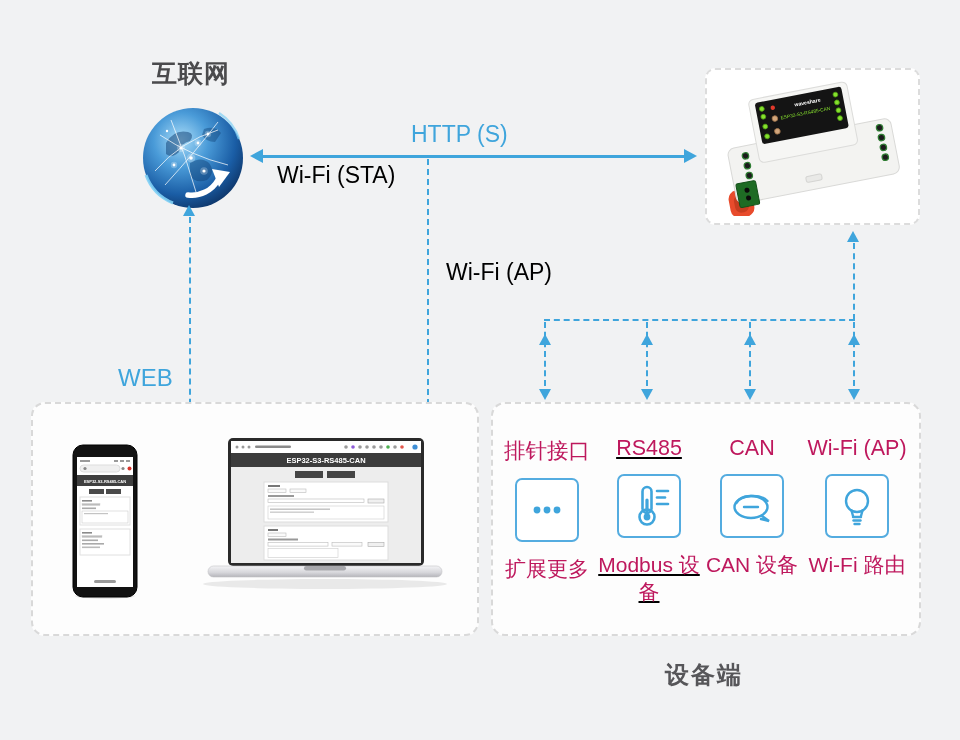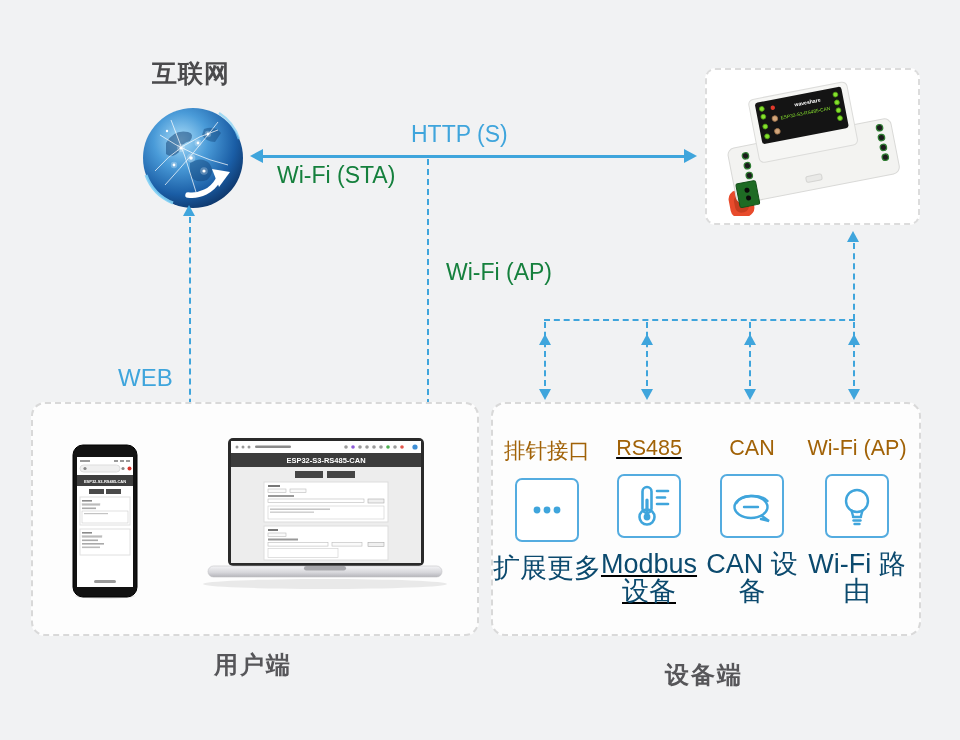--- a/index.html
+++ b/index.html
@@ -8,21 +8,21 @@
     background:#f1f2f3;
     font-family:"Liberation Sans", sans-serif;
     overflow:hidden;
   }
   .canvas{position:relative;width:960px;height:740px;background:#f1f2f3;}
 
   
   .lbl{position:absolute;white-space:nowrap;text-align:right;}
   .cn-title{font-size:25px;font-weight:600;color:#4a4a4c;letter-spacing:1px;}
   .blue-lbl{color:#3fa5dc;}
-  .gray-lbl{color:#15803d;}
+  .gray-lbl{color:#000000;}
   .caption{position:absolute;text-align:center;font-size:24px;font-weight:600;color:#565659;letter-spacing:2px;}
 
   
   .zone-box{
     position:absolute;
     background:#fdfdfd;
     border:2px dashed #d9d9d9;
     border-radius:14px;
   }
   .photo-box{
@@ -37,27 +37,27 @@
   .hdash{position:absolute;height:0;border-top:2px dashed #3fa5dc;}
   .hsolid{position:absolute;height:3px;background:#3fa5dc;}
   .arr{position:absolute;width:0;height:0;border-style:solid;}
   .arr-up{border-width:0 6px 11px 6px;border-color:transparent transparent #3fa5dc transparent;}
   .arr-down{border-width:11px 6px 0 6px;border-color:#3fa5dc transparent transparent transparent;}
   .arr-left{border-width:7px 13px 7px 0;border-color:transparent #3fa5dc transparent transparent;}
   .arr-right{border-width:7px 0 7px 13px;border-color:transparent transparent transparent #3fa5dc;}
 
   
   .dev-col{position:absolute;top:0;width:140px;text-align:center;}
-  .dev-col .hd{margin-top:32px;font-size:21.5px;color:#a16207;}
+  .dev-col .hd{margin-top:32px;font-size:21.5px;color:#be185d;}
   .icon-box{
     width:60px;height:60px;margin:13px auto 0;
     background:#ffffff;border:2px solid #54ace0;border-radius:7px;
     display:flex;align-items:center;justify-content:center;
   }
-  .dev-col .bl{margin:13px auto 0;width:116px;font-size:27px;line-height:27px;color:#0c4a6e;}
+  .dev-col .bl{margin:13px auto 0;width:116px;font-size:21px;line-height:27px;color:#be185d;}
 
   svg{display:block;}
 </style>
 </head>
 <body>
 
 <div class="canvas">
 
   <div class="lbl cn-title" style="left:152px;top:57px;">互联网</div>
 
@@ -342,16 +342,15 @@
             <line x1="26" y1="41" x2="34" y2="41"></line>
             <line x1="26.5" y1="44.5" x2="33.5" y2="44.5"></line>
             <line x1="27.5" y1="48" x2="32.5" y2="48"></line>
           </g>
         </svg>
       </div>
       <div class="bl">Wi-Fi 路由</div>
     </div>
   </div>
 
-  <div class="caption" style="left:31px;top:649px;width:444px;">用户端</div>
   <div class="caption" style="left:491px;top:649px;width:426px;margin-top:10px;">设备端</div>
 
 </div>
 
 </body></html>

